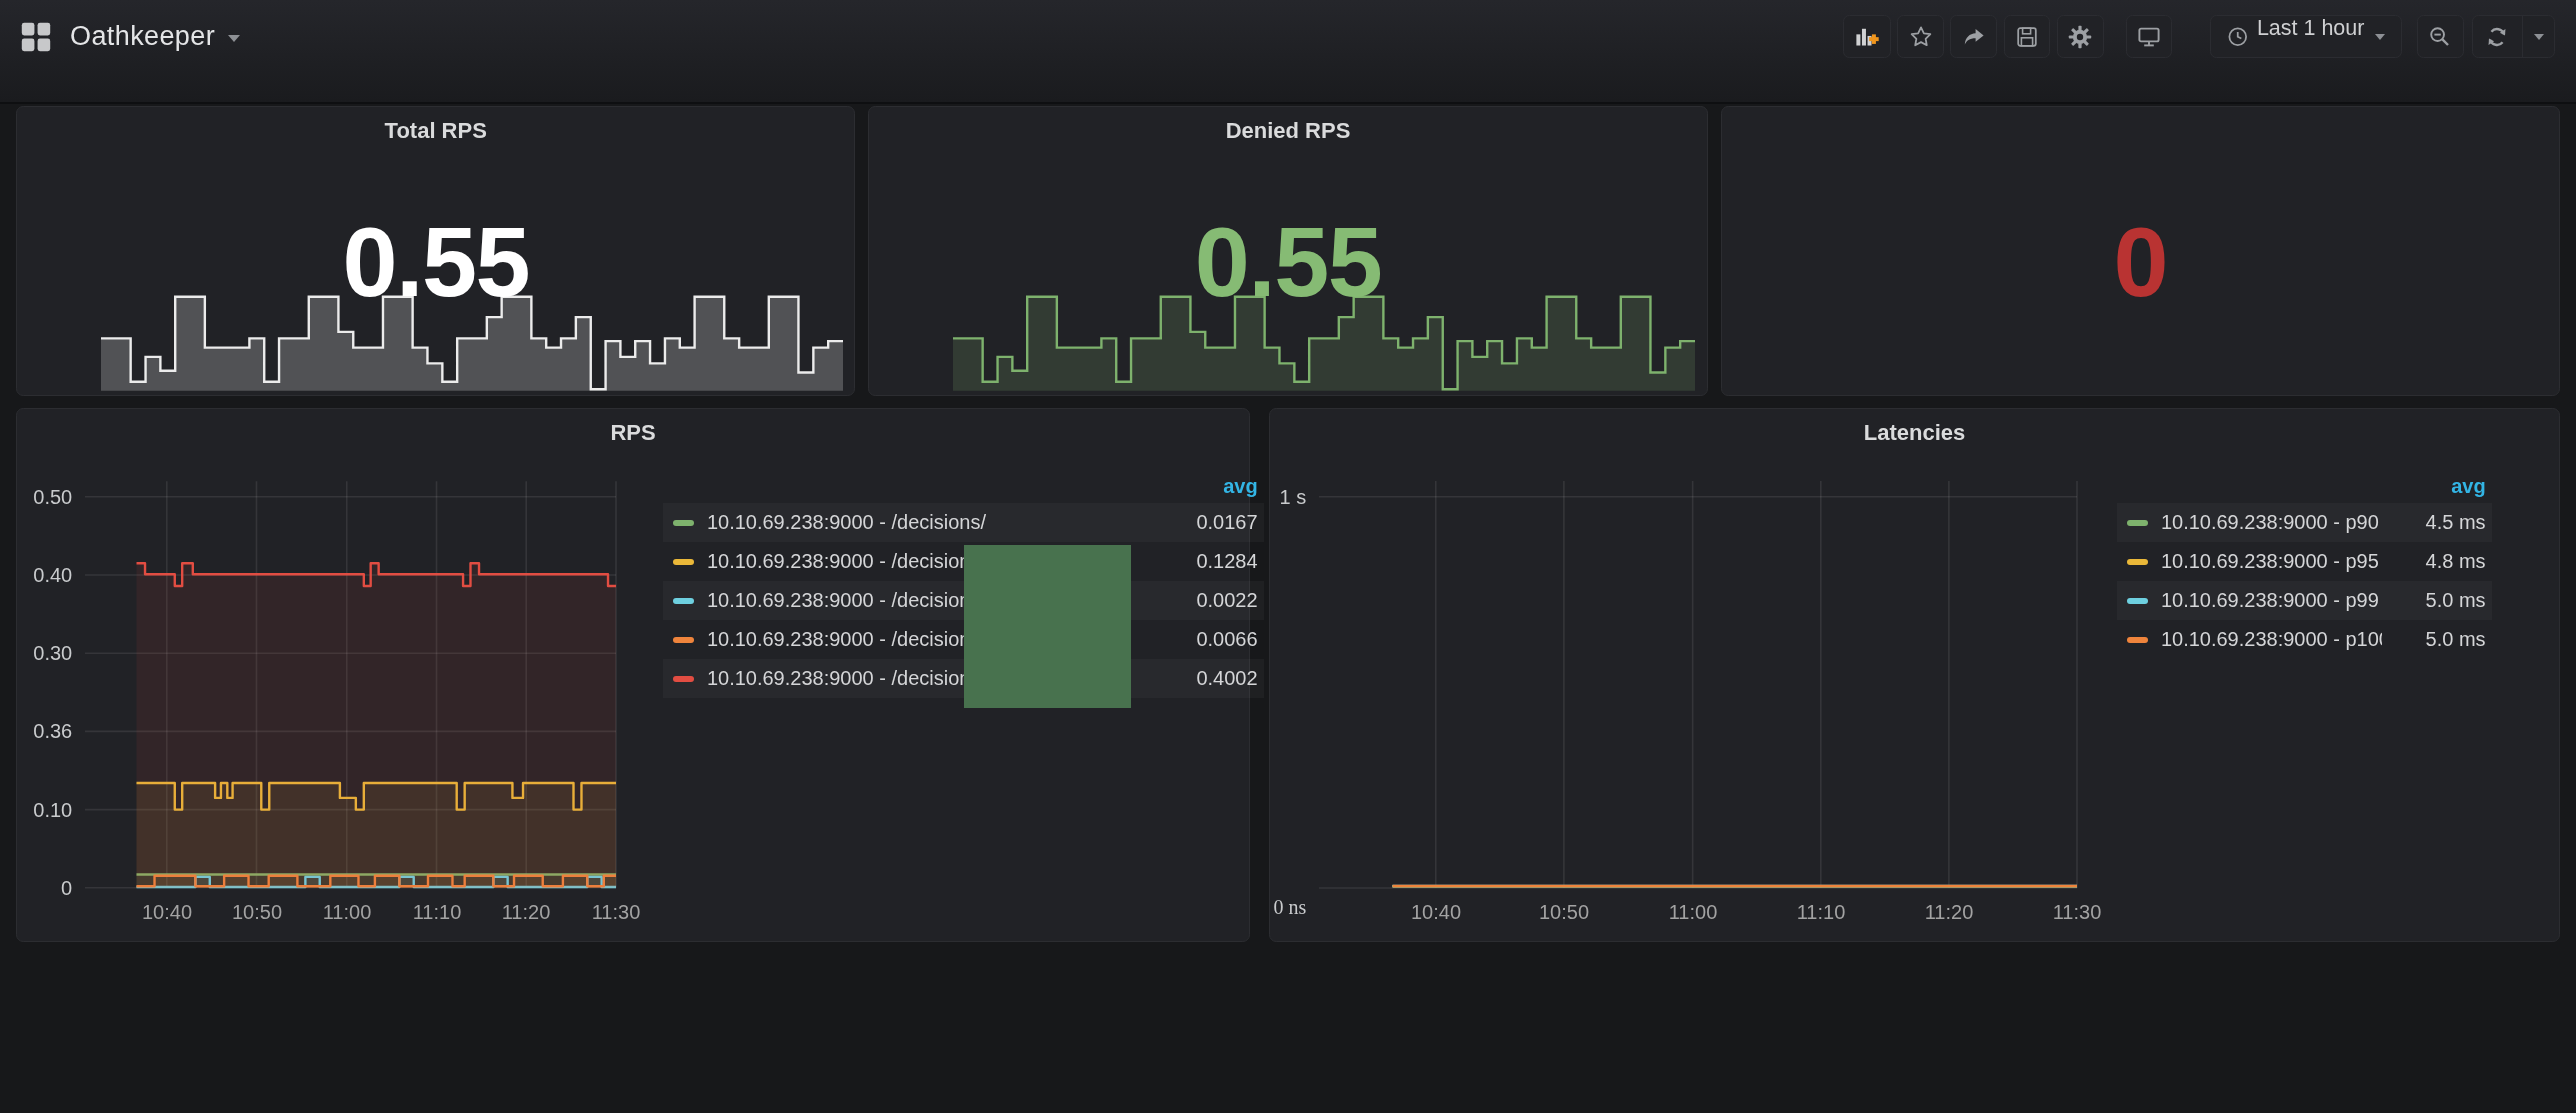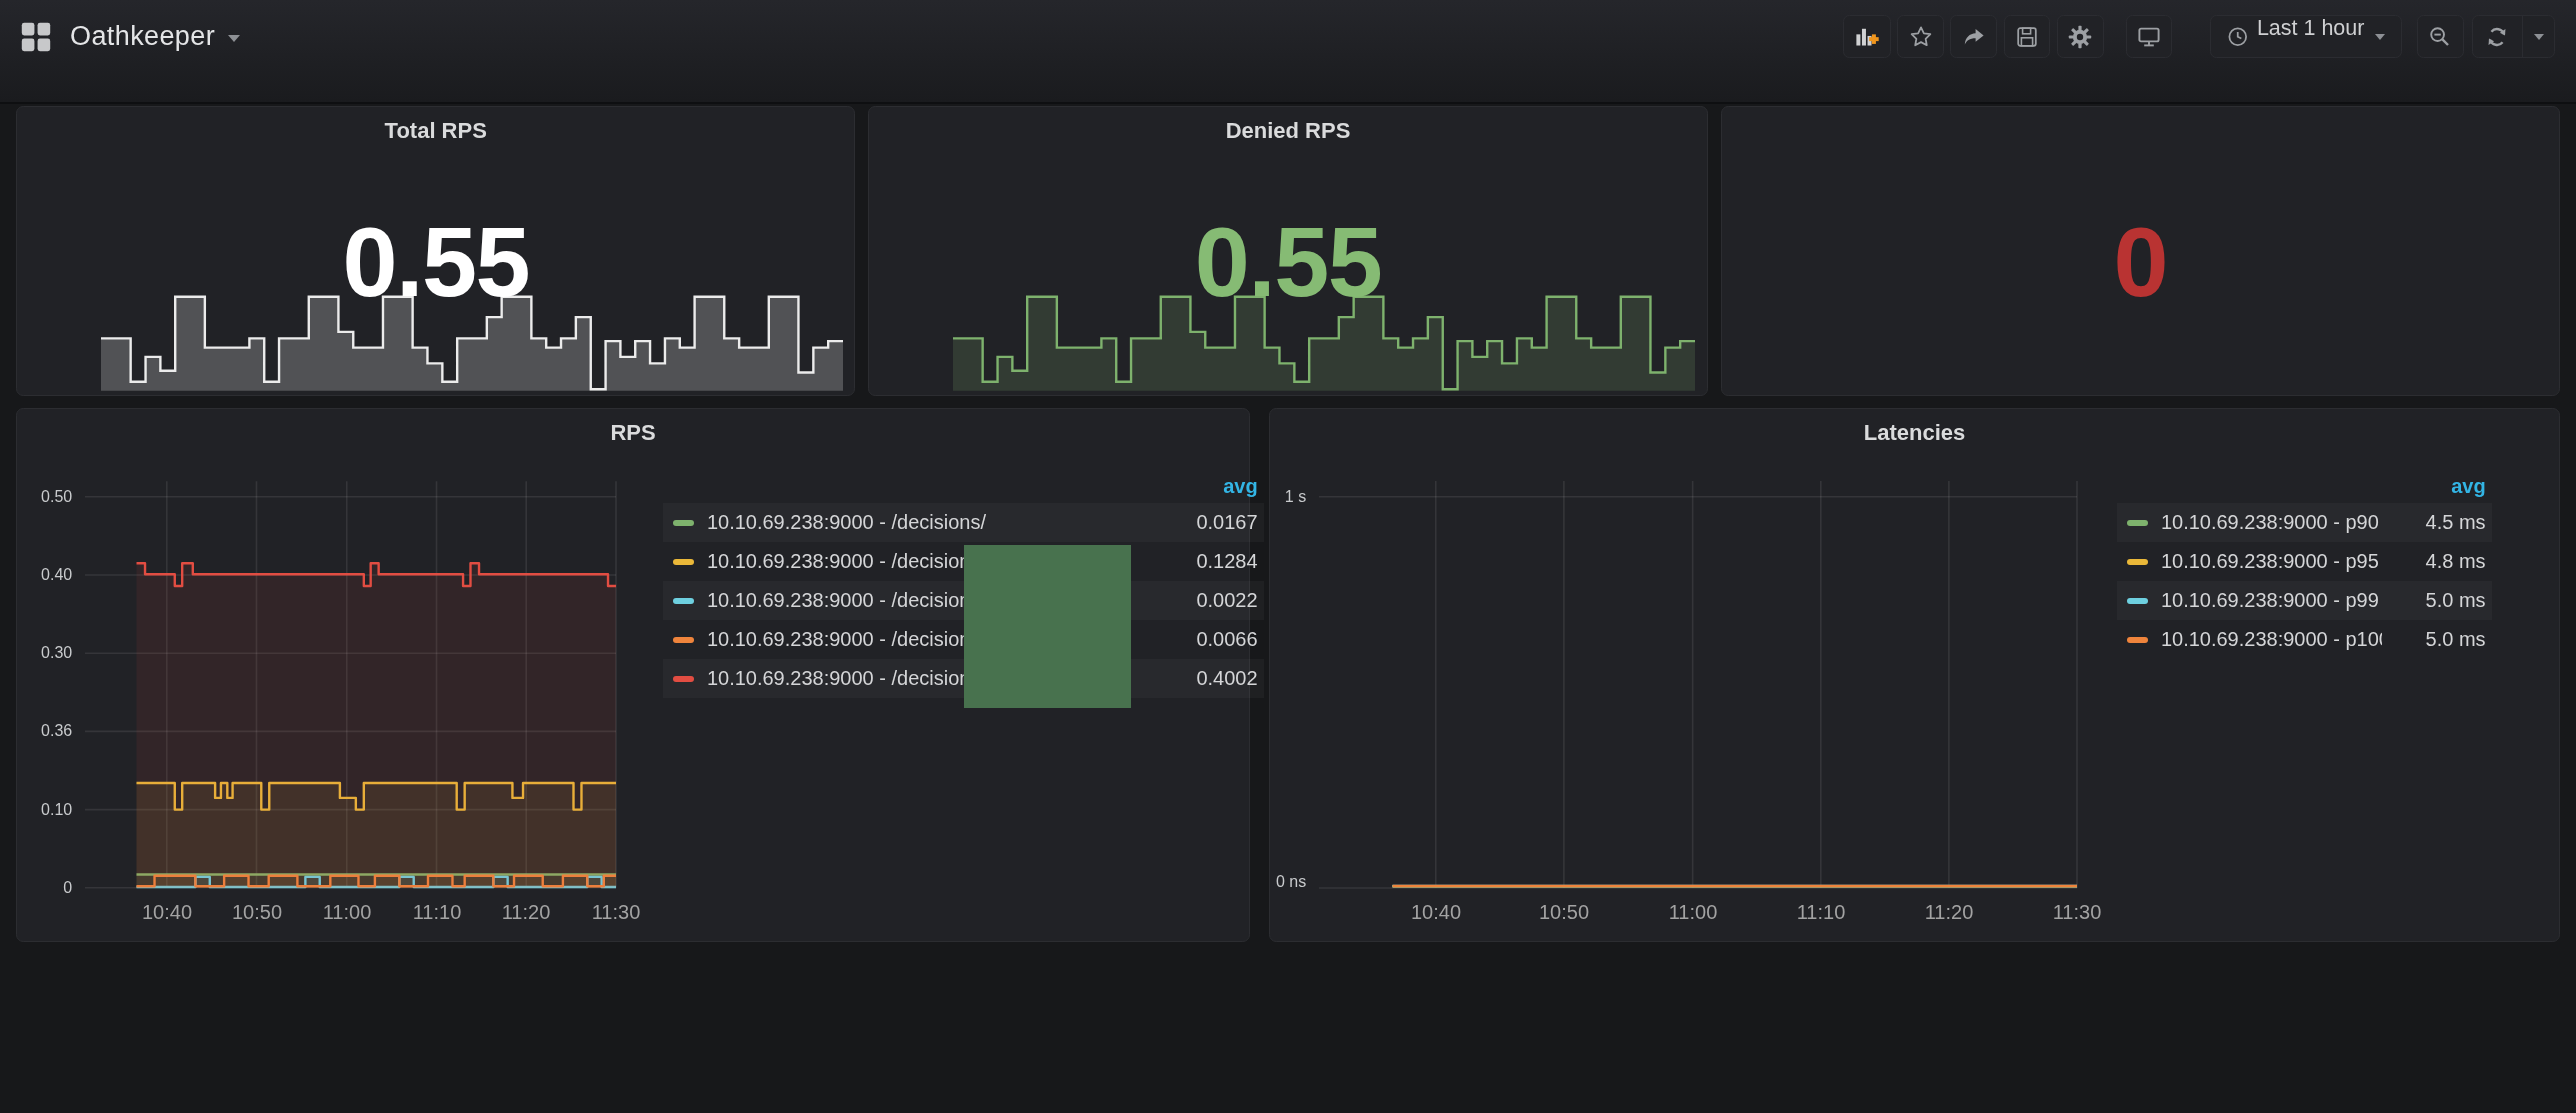--- a/index.html
+++ b/index.html
@@ -62,21 +62,21 @@
     z-index:2;
   }
   .spark { position:absolute; left:84px; right:12px; bottom:3.2px; height:96px; z-index:1; }
   .graph-panel-rps { width:1234px; overflow:visible; }
   .graph-panel-lat { flex:1; margin-left:19px; overflow:visible; }
   .plot { position:absolute; top:72px; height:407px; }
   .plot-rps { left:68px; width:531px; }
   .plot-lat { left:49px; width:758px; }
   .plot svg { position:absolute; left:0; top:0; overflow:visible; }
   .xtick { position:absolute; top:calc(100% + 12.8px); transform:translateX(-50%); font-size:20px; color:#a3a3a3; white-space:nowrap; }
-  .ytick { position:absolute; right:calc(100% + 12.8px); transform:translateY(-50%); font-size:16px; color:#c9cbcd; white-space:nowrap; }
+  .ytick { position:absolute; right:calc(100% + 12.8px); transform:translateY(-50%); font-size:20px; color:#c9cbcd; white-space:nowrap; }
   
   .legend { position:absolute; top:61px; font-size:20px; color:#d5d6d8; }
   .legend-rps { left:646px; width:601px; }
   .legend-lat { left:847px; width:375px; }
   .lhdr { height:33px; display:flex; align-items:center; justify-content:flex-end; padding-right:6.4px;
           color:#33b5e5; font-weight:700; font-size:20px; }
   .lrow { height:39px; display:flex; align-items:center; padding:0 6.4px 0 9.6px; cursor:pointer; }
   .legend > .lrow:nth-child(even) { background:rgba(255,255,255,0.035); }
   .swatch { width:21.5px; height:6.4px; border-radius:3.2px; margin-right:12.8px; flex:none; }
   .lname { flex:1; white-space:nowrap; overflow:hidden; }
@@ -318,21 +318,21 @@
             <path d="M92.2 507.6 L950.0 507.6" fill="none" stroke="#6ed0e0" stroke-width="3" stroke-linejoin="round"></path>
             <path d="M92.2 507.5 L950.0 507.5 L950.0 510 L92.2 510 Z" fill="#ef843c" fill-opacity="0.09"></path>
             <path d="M92.2 507.5 L950.0 507.5" fill="none" stroke="#ef843c" stroke-width="3" stroke-linejoin="round"></path>
           </svg>
           <span class="xtick" style="left: 117px;">10:40</span>
           <span class="xtick" style="left: 245px;">10:50</span>
           <span class="xtick" style="left: 374px;">11:00</span>
           <span class="xtick" style="left: 502px;">11:10</span>
           <span class="xtick" style="left: 630px;">11:20</span>
           <span class="xtick" style="left: 758px;">11:30</span>
-          <span class="ytick" style="top: 401px;">0 ns</span>
+          <span class="ytick" style="top: 426px; font-family: Liberation Serif, serif;">0 ns</span>
           <span class="ytick" style="top: 15.6px;">1 s</span>
         </div>
       <div class="legend legend-lat">
         <div class="lhdr">avg</div>
         <div class="lrow">
           <span class="swatch" style="background: rgb(126, 178, 109);"></span>
           <span class="lname">10.10.69.238:9000 - p90</span>
           <span class="lval">4.5 ms</span>
         </div>
         <div class="lrow">

